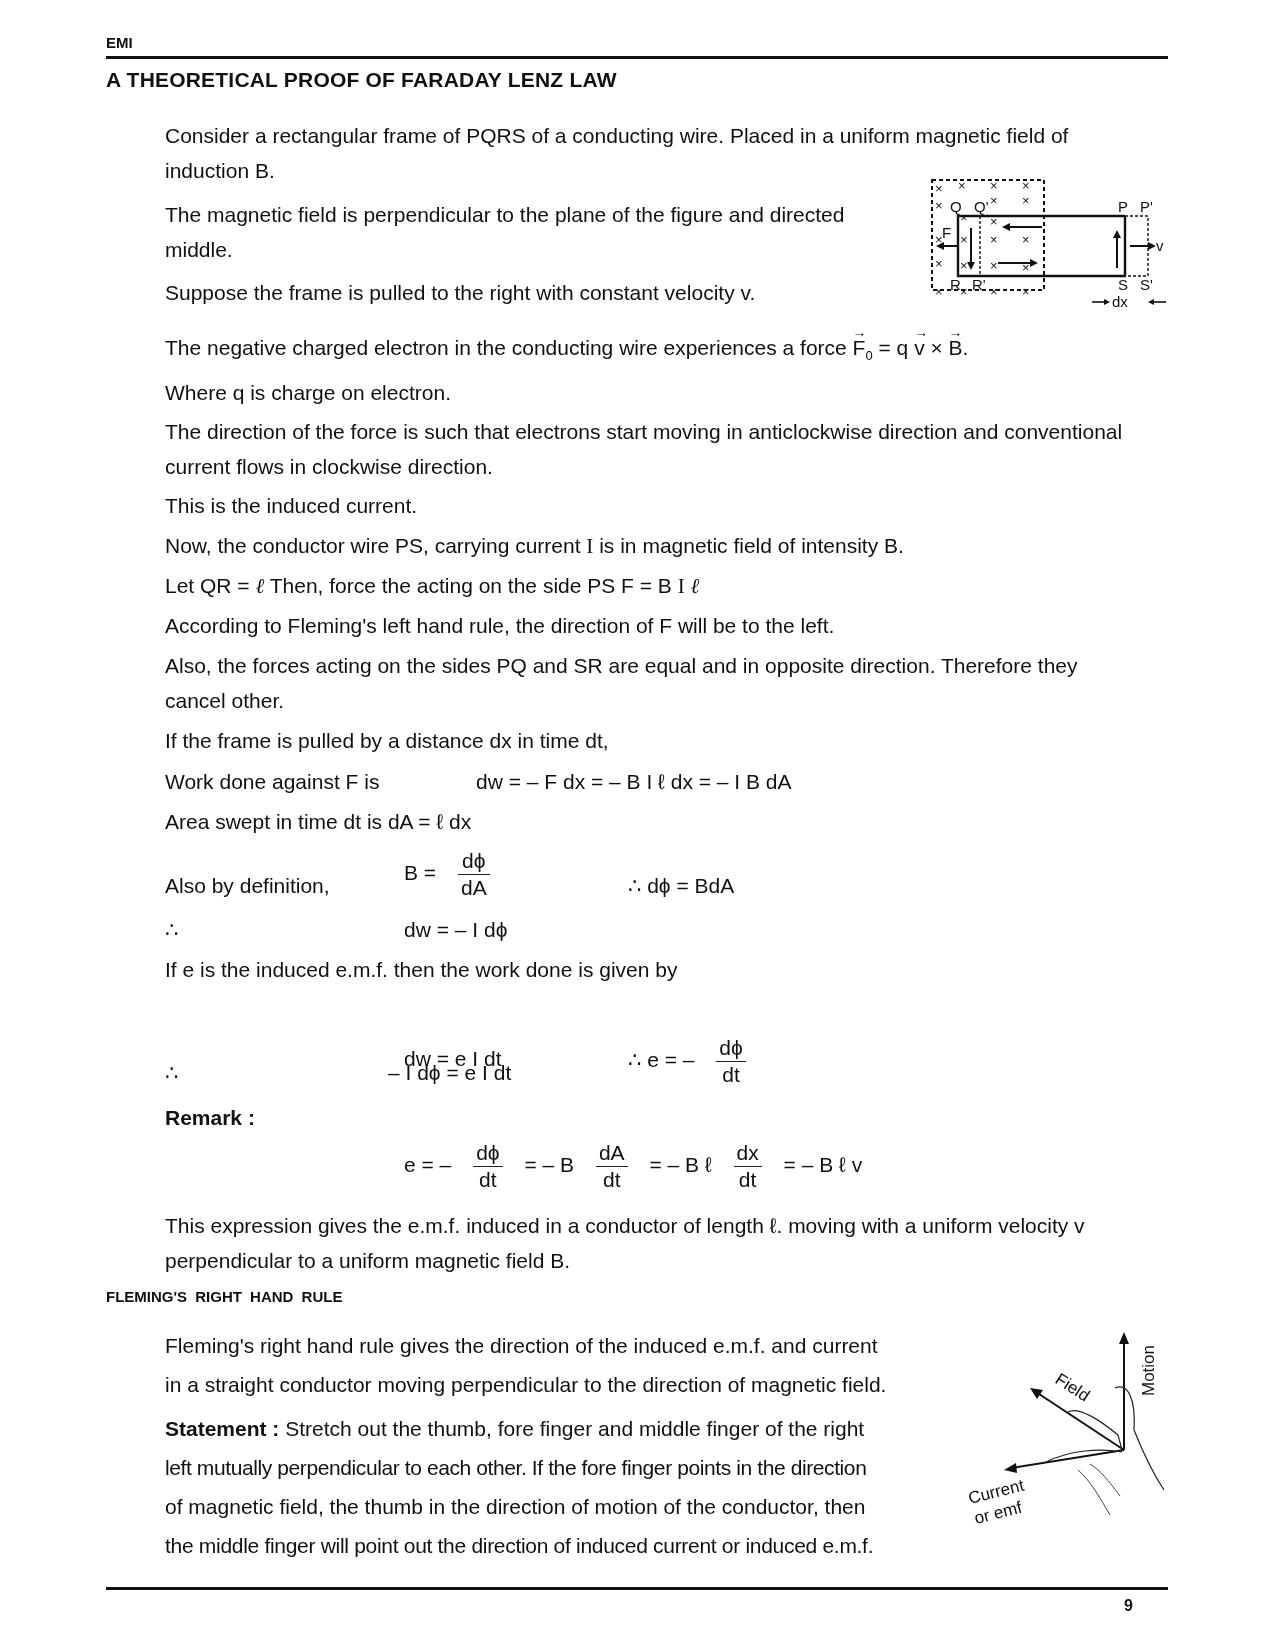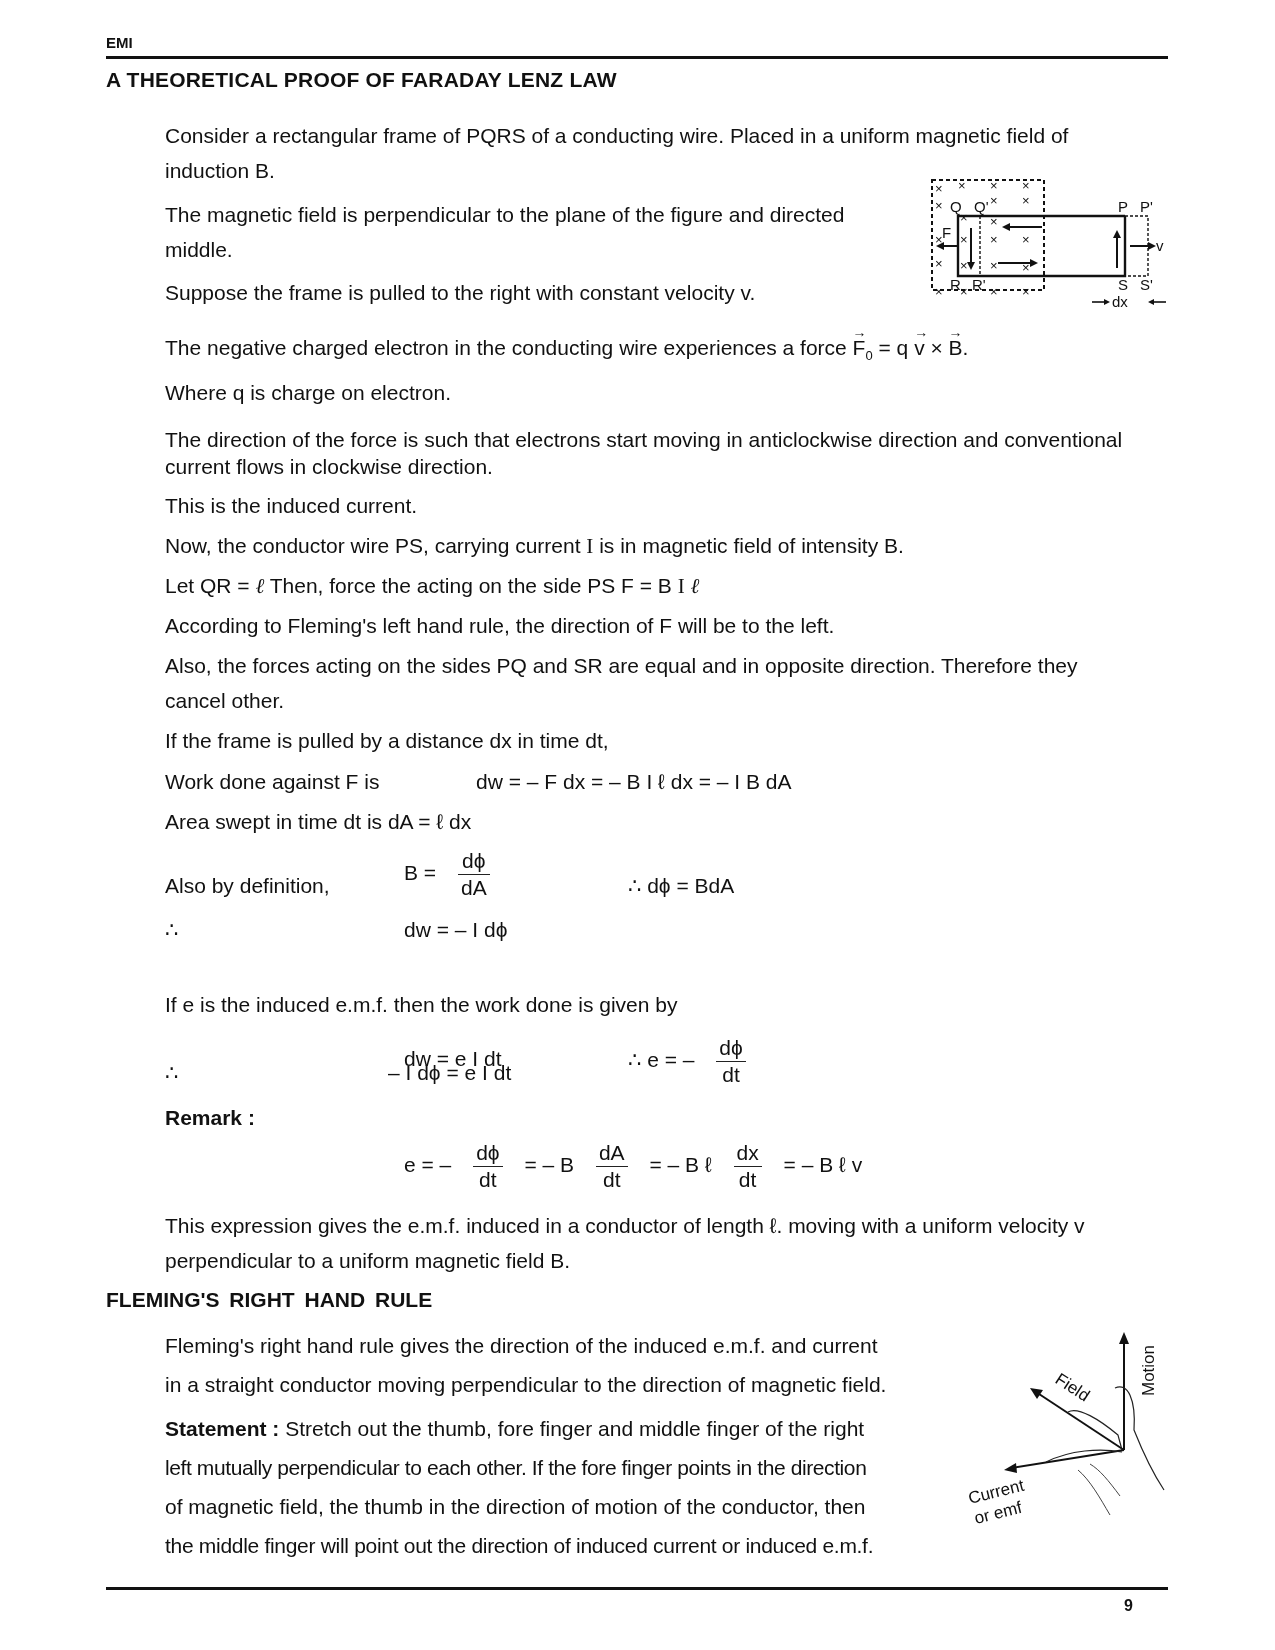--- a/index.html
+++ b/index.html
@@ -2,21 +2,21 @@
 <html><head>
 <meta charset="utf-8">
 <style>
   html, body { margin: 0; padding: 0; background: #ffffff; }
   body { width: 1275px; height: 1650px; position: relative; overflow: hidden;
          font-family: "Liberation Sans", sans-serif; color: #111; }
   .abs { position: absolute; }
   .hdr { left: 106px; top: 34px; font-size: 15px; font-weight: bold; }
   .rule-top { left: 106px; top: 56px; width: 1062px; height: 3px; background: #111; }
   .h1 { left: 106px; top: 68px; font-size: 21px; font-weight: bold; letter-spacing: 0.2px; }
-  .h2 { left: 106px; top: 1288px; font-size: 21px; font-weight: bold; word-spacing: 4px; }
+  .h2 { left: 106px; top: 1288px; font-size: 15px; font-weight: bold; word-spacing: 4px; }
   .p { font-size: 21px; line-height: 35px; left: 165px; }
   .serif { font-family: "Liberation Serif", serif; font-style: italic; }
   .rom { font-family: "Liberation Serif", serif; }
   .frac { display: inline-block; vertical-align: middle; text-align: center; margin: 0 16px; }
   .frac .num { display: block; border-bottom: 1.5px solid #222; padding: 0 3px; line-height: 26px; }
   .frac .den { display: block; padding: 0 3px; line-height: 26px; }
   .vec { position: relative; display: inline-block; }
   .vec::before { content: "\2192"; position: absolute; top: -15px; left: 0; font-size: 14px; }
   .rule-bot { left: 106px; top: 1587px; width: 1062px; height: 3px; background: #111; }
   .pgnum { left: 1124px; top: 1597px; font-size: 16px; font-weight: bold; }
@@ -98,21 +98,21 @@
 <div class="abs p" style="top:330px;">
   <span>The negative charged electron in the conducting wire experiences a force</span>
   <span class="vec">F</span><sub style="font-size:13px;">0</sub>
   <span>= q</span>
   <span class="vec">v</span>
   <span>×</span>
   <span class="vec">B</span><span>.</span>
 </div>
 
 <div class="abs p" style="top:375px;">Where q is charge on electron.</div>
-<div class="abs p" style="top:414px;margin-top:8px;">The direction of the force is such that electrons start moving in anticlockwise direction and conventional</div>
+<div class="abs p" style="top:414px;">The direction of the force is such that electrons start moving in anticlockwise direction and conventional</div>
 <div class="abs p" style="top:449px;">current flows in clockwise direction.</div>
 <div class="abs p" style="top:488px;">This is the induced current.</div>
 
 <div class="abs p" style="top:528px;">
   <span>Now, the conductor wire PS, carrying current</span> <span class="rom">I</span> <span>is in magnetic field of intensity B.</span>
 </div>
 <div class="abs p" style="top:568px;">
   <span>Let QR =</span> <span class="serif">ℓ</span> <span>Then, force the acting on the side PS   F = B</span> <span class="rom">I</span> <span class="serif">ℓ</span>
 </div>
 <div class="abs p" style="top:608px;">According to Fleming's left hand rule, the direction of F will be to the left.</div>
@@ -126,21 +126,21 @@
 
 <div class="abs p" style="top:868px;">Also by definition,</div>
 <div class="abs p" style="top:848px; left:404px;">
   <span>B =</span>
   <span class="frac"><span class="num">dϕ</span><span class="den">dA</span></span>
 </div>
 <div class="abs p" style="top:868px; left:628px;">∴  dϕ = BdA</div>
 
 <div class="abs p" style="top:912px;">∴</div>
 <div class="abs p" style="top:912px; left:404px;">dw = – I dϕ</div>
-<div class="abs p" style="top:987px;">If e is the induced e.m.f. then the work done is given by</div>
+<div class="abs p" style="top:952px;">If e is the induced e.m.f. then the work done is given by</div>
 <div class="abs p" style="top:997px; left:404px;margin-top:44px;">dw = e I dt</div>
 
 <div class="abs p" style="top:1055px;">∴</div>
 <div class="abs p" style="top:1055px; left:388px;">– I dϕ = e I dt</div>
 <div class="abs p" style="top:1035px; left:628px;">
   <span>∴   e = –</span>
   <span class="frac"><span class="num">dϕ</span><span class="den">dt</span></span>
 </div>
 
 <div class="abs p" style="top:1100px; font-weight:bold;">Remark :</div>

